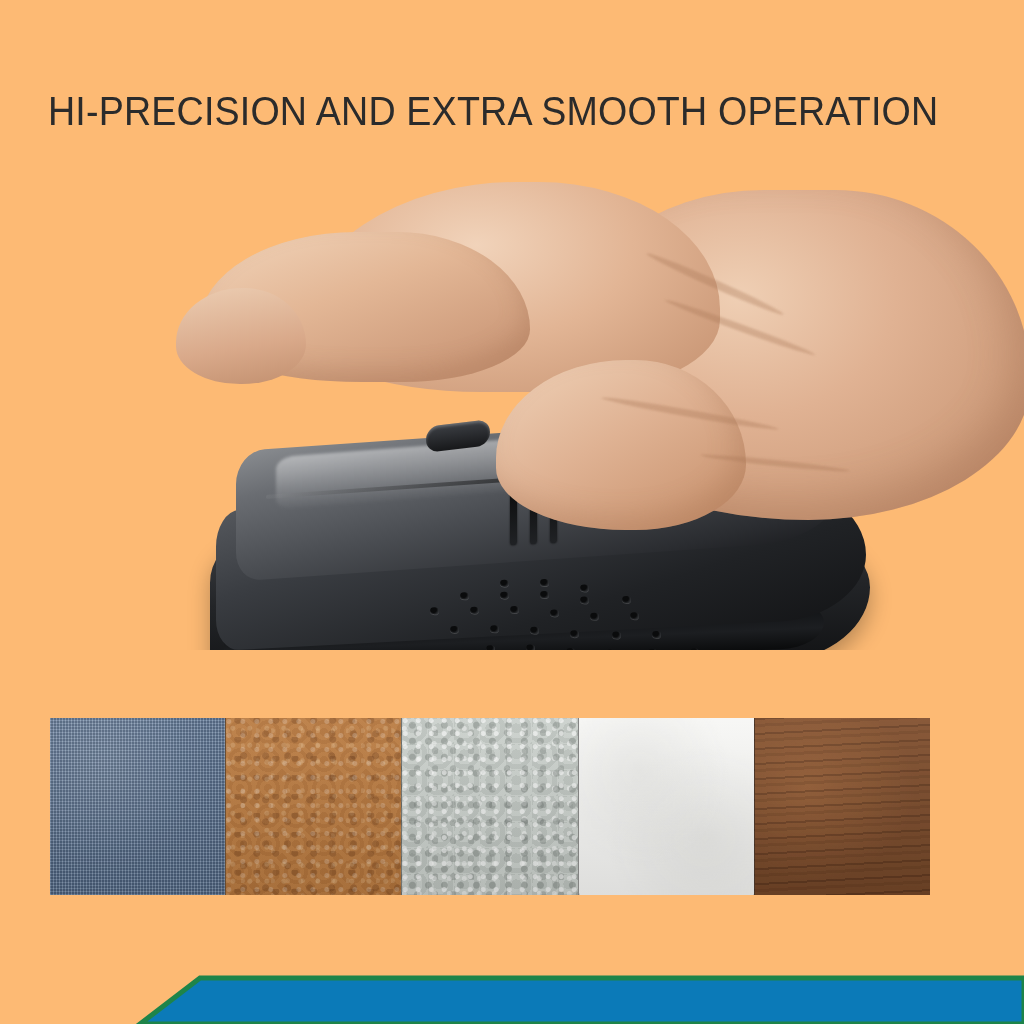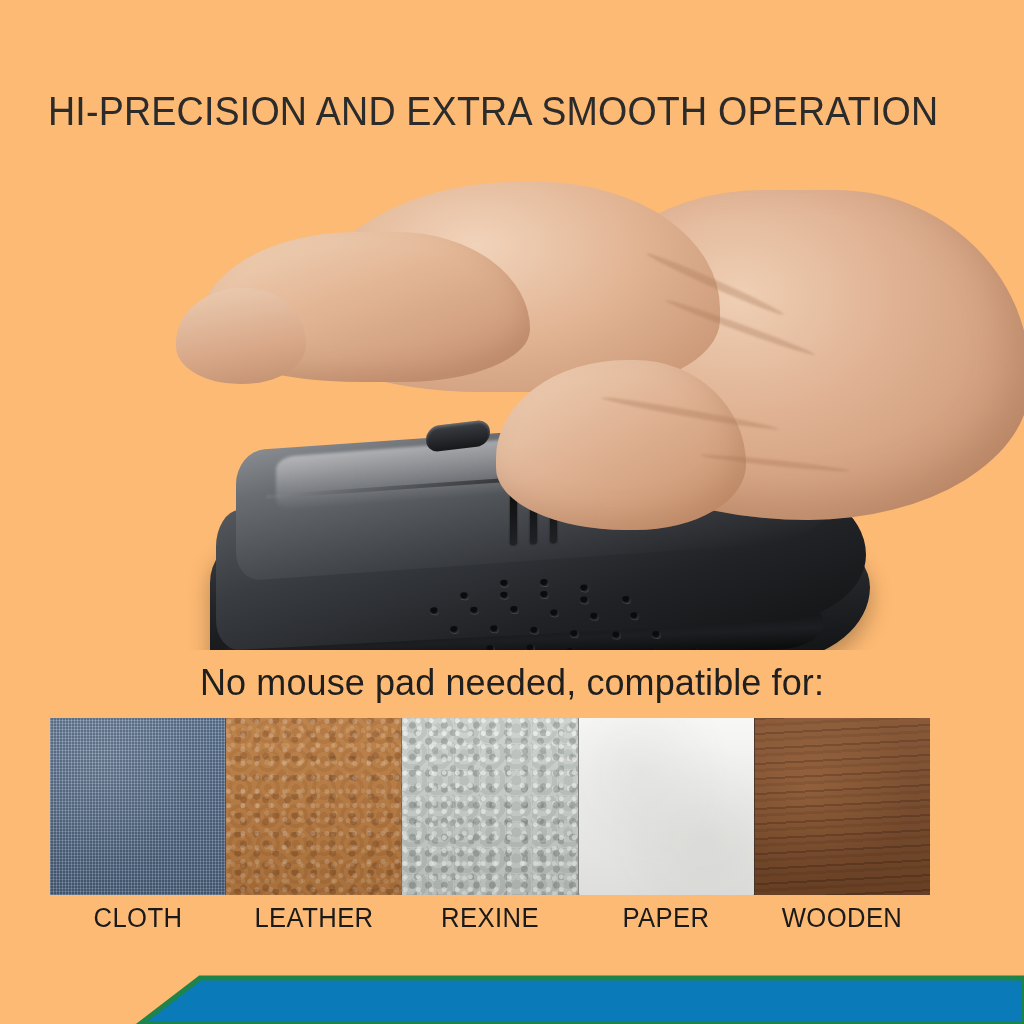--- a/index.html
+++ b/index.html
@@ -262,47 +262,39 @@
       <div class="finger-index"></div>
       <div class="finger-tip"></div>
       <div class="thumb"></div>
       <div class="crease" style="left:640px;top:120px;width:150px;height:8px;transform:rotate(24deg);"></div>
       <div class="crease" style="left:660px;top:164px;width:160px;height:7px;transform:rotate(20deg);"></div>
       <div class="crease" style="left:600px;top:250px;width:180px;height:7px;transform:rotate(10deg);"></div>
       <div class="crease" style="left:700px;top:300px;width:150px;height:6px;transform:rotate(6deg);"></div>
     </div>
   </div>
 
-  <div class="subtitle" style="color: rgb(31, 31, 31);">No mouse pad needed, compatible for:</div>
 
   <div class="swatches">
     <div class="sw sw-cloth" style="background-color: rgb(92, 118, 152);">
         <div class="sw-shade"></div>
       </div>
     <div class="sw sw-leather" style="background-color: rgb(184, 121, 63);">
         <div class="sw-shade"></div>
       </div>
     <div class="sw sw-rexine" style="background-color: rgb(197, 202, 198);">
         <div class="sw-shade"></div>
       </div>
     <div class="sw sw-paper" style="background-color: rgb(247, 247, 245);">
         <div class="sw-shade"></div>
       </div>
     <div class="sw sw-wooden" style="background-color: rgb(141, 86, 49);">
         <div class="sw-shade"></div>
       </div>
   </div>
 
-  <div class="labels">
-    <div class="lbl">CLOTH</div>
-    <div class="lbl">LEATHER</div>
-    <div class="lbl">REXINE</div>
-    <div class="lbl">PAPER</div>
-    <div class="lbl">WOODEN</div>
-  </div>
 
   <div class="banner">
     <svg width="1024" height="54" viewBox="0 0 1024 54">
       <polygon id="banner-poly" points="200,8 1024,8 1024,54 140,54" fill="#0b7ab8" stroke="#1e8449" stroke-width="5"></polygon>
     </svg>
   </div>
 
 </div>
 
 </body></html>

